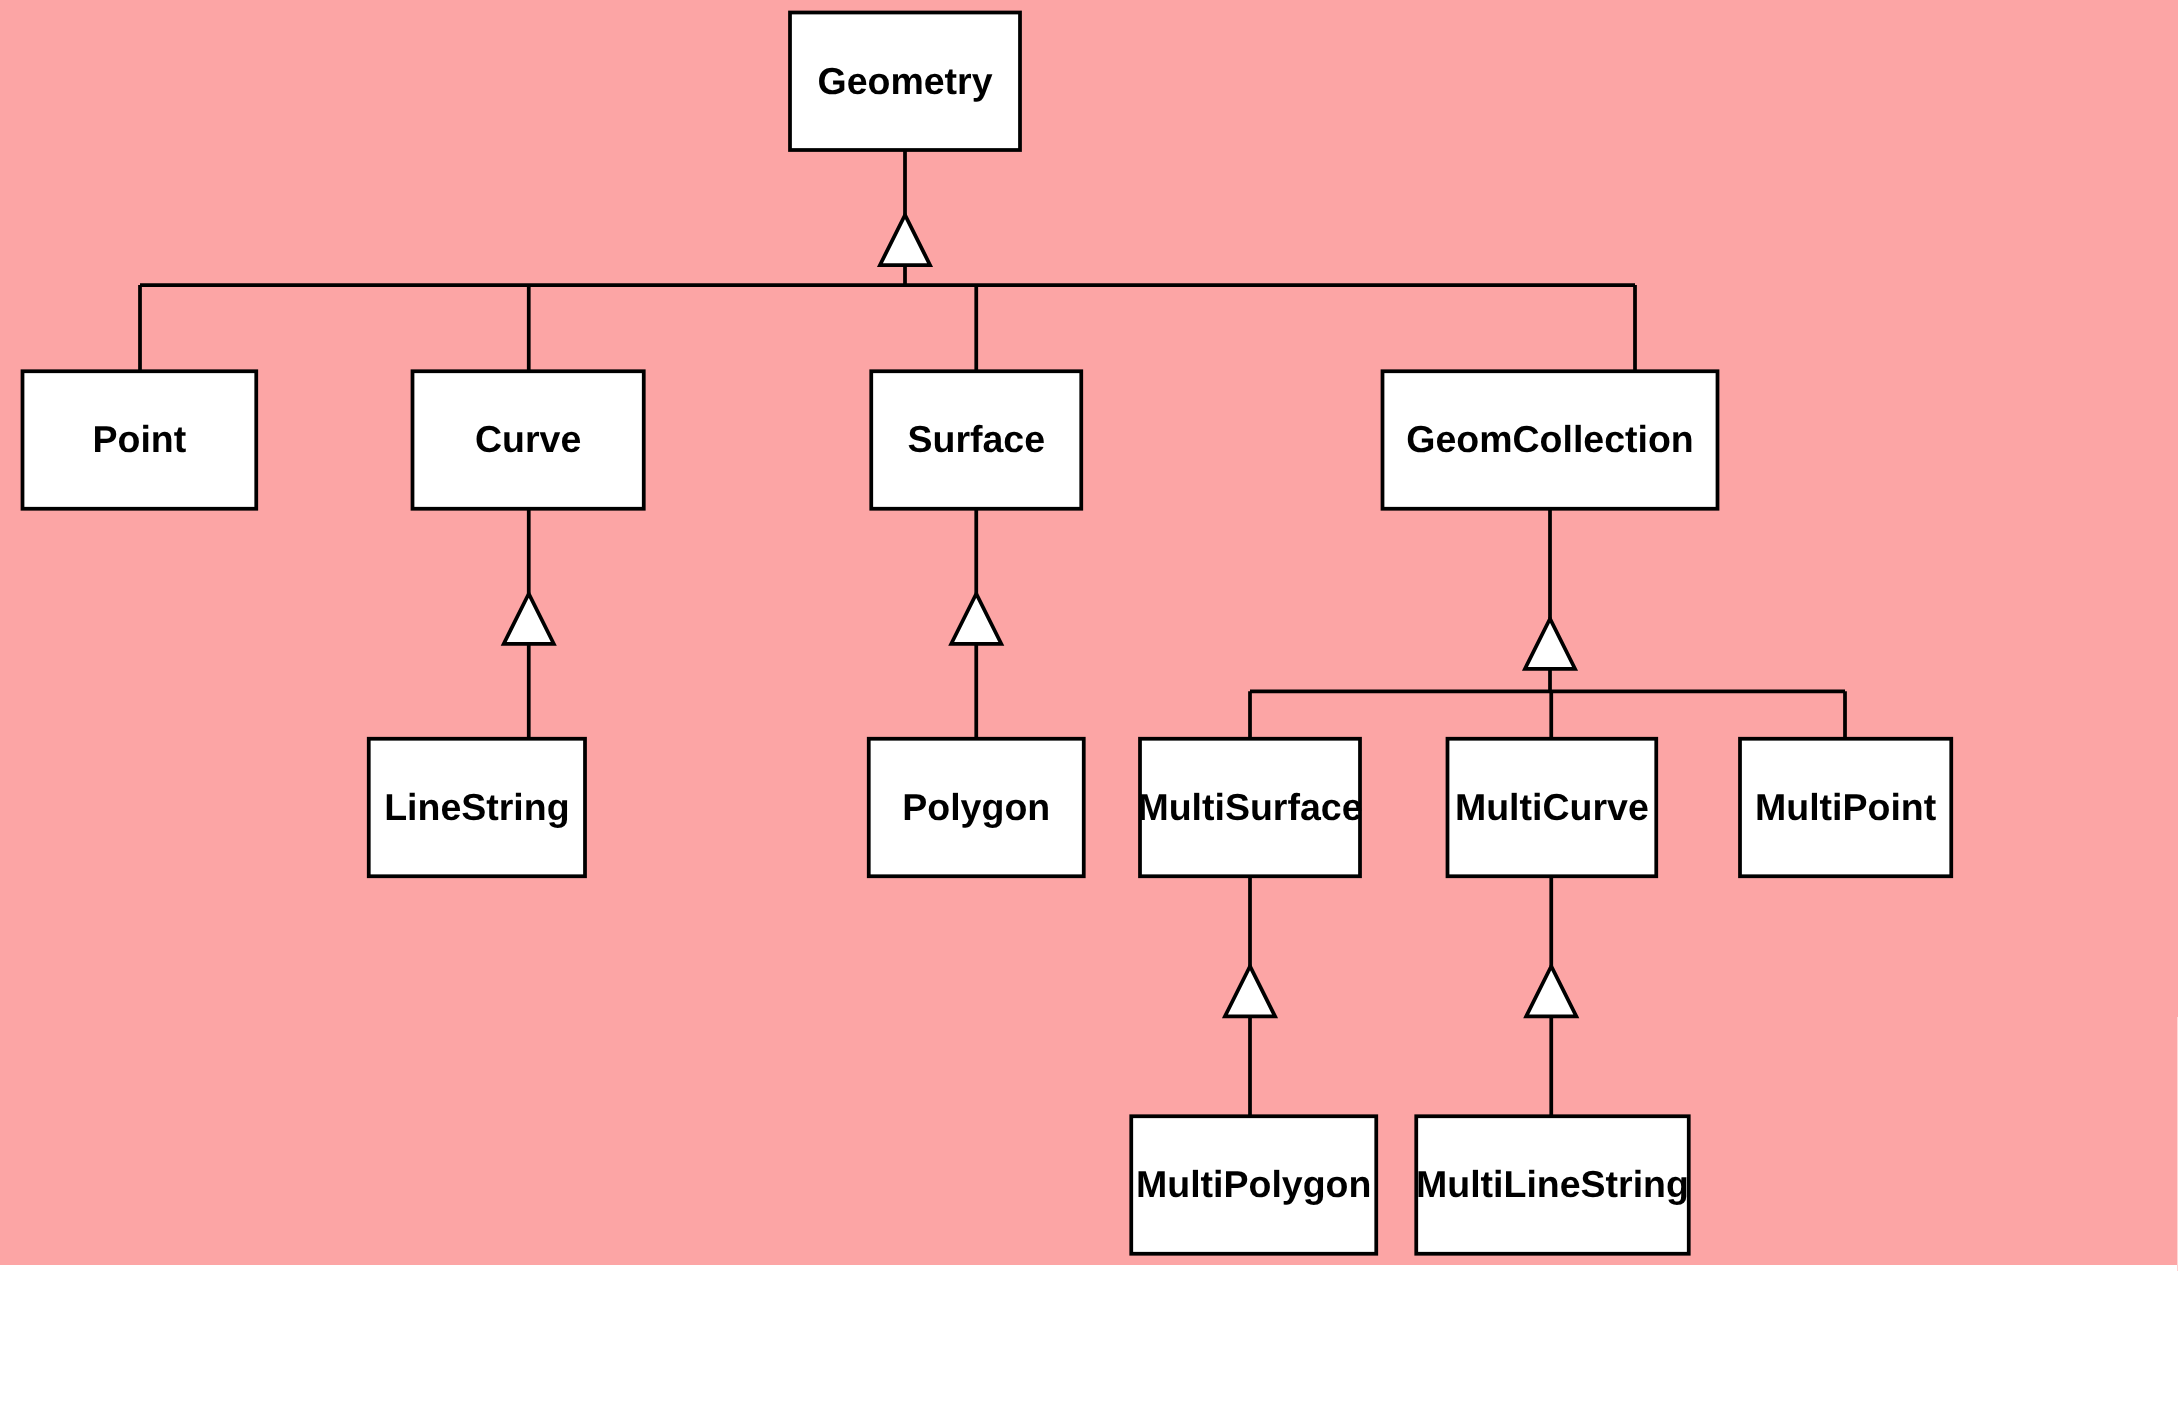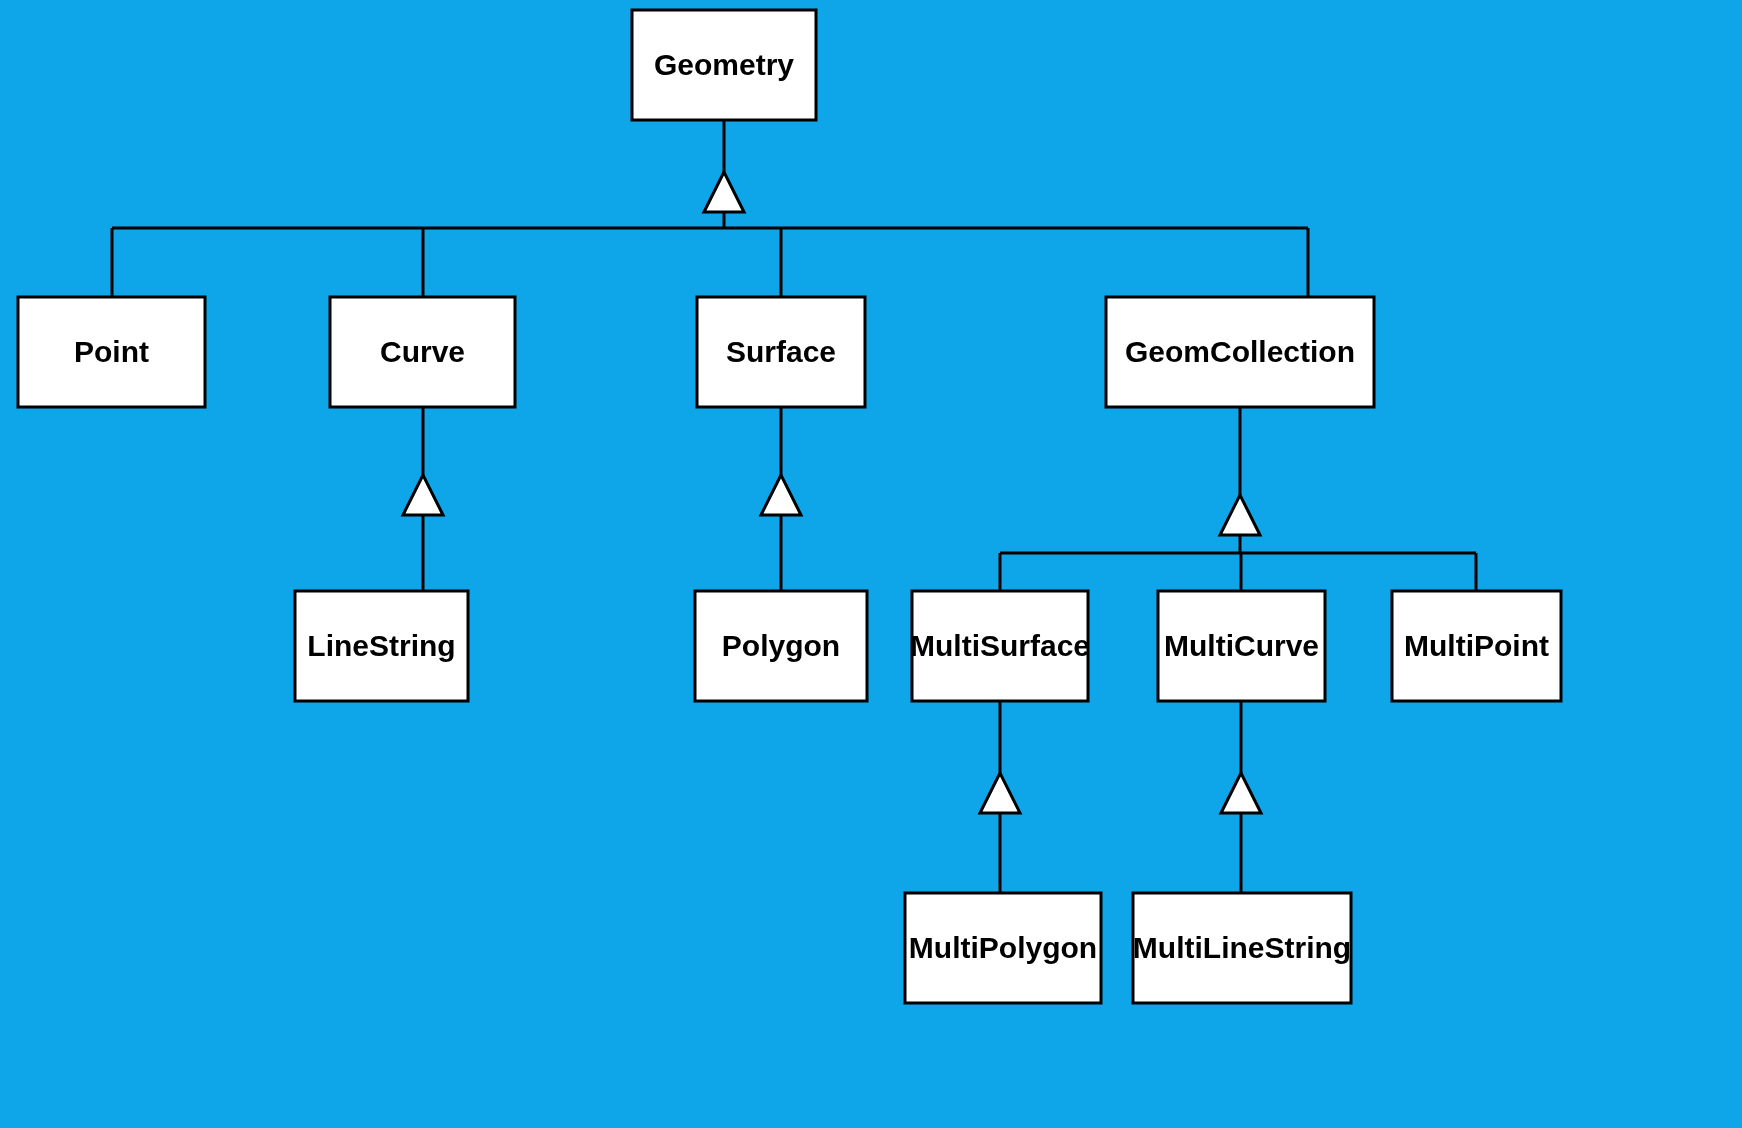--- a/index.html
+++ b/index.html
@@ -7,22 +7,22 @@
     margin: 0;
     padding: 0;
     background: #ffffff;
   }
   body {
     font-family: "Liberation Sans", sans-serif;
   }
   #diagram-root {
     position: relative;
     width: 1742px;
-    height: 1128px;
-    background: #0ea5e9;
+    height: 1012px;
+    background: #fca5a5;
     overflow: hidden;
   }
   #uml-canvas {
     position: absolute;
     left: 0;
     top: 0;
     width: 1742px;
     height: 1128px;
     display: block;
   }

